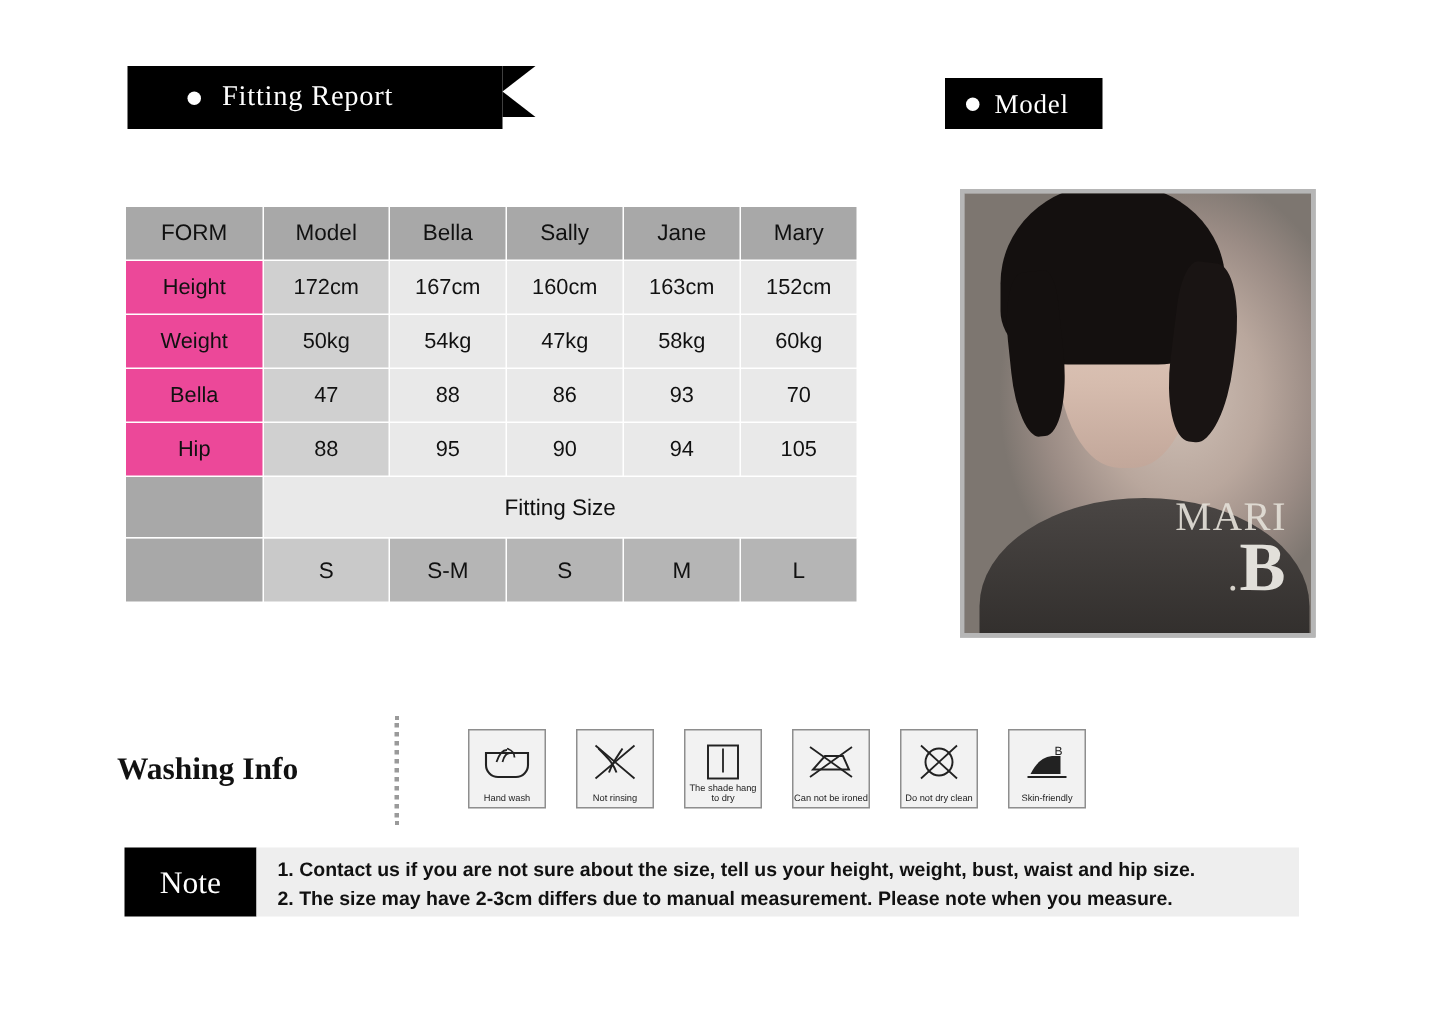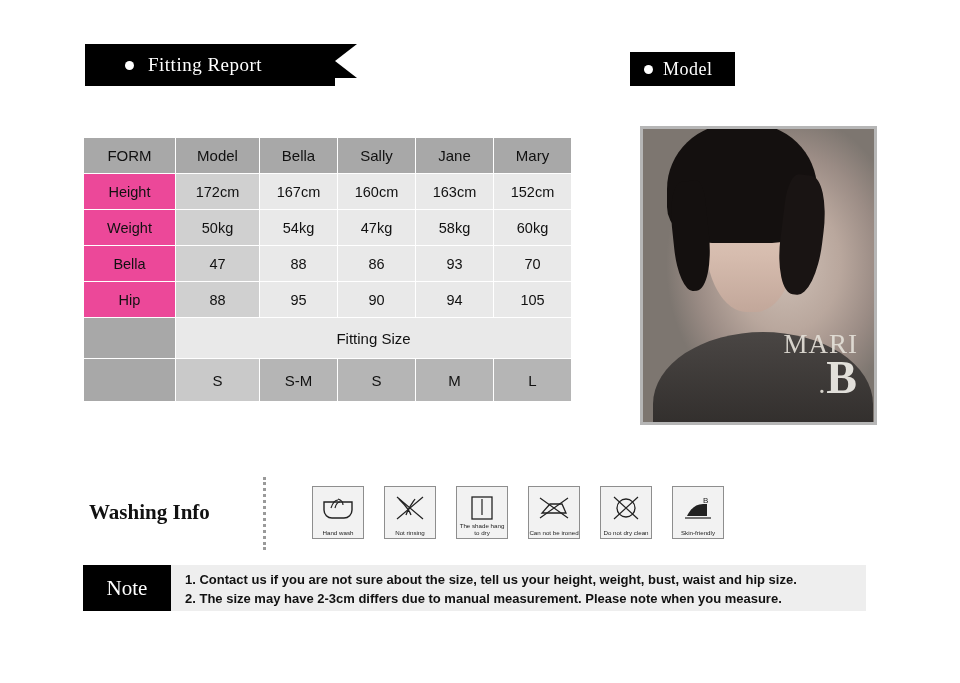--- a/index.html
+++ b/index.html
@@ -195,21 +195,21 @@
     color: #ffffff;
     font-size: 11.5px;
     line-height: 17px;
     text-shadow: 0 1px 2px rgba(0,0,0,.55);
     font-family: "Liberation Sans", sans-serif;
   }
 
   
   #washing-title {
     position: absolute;
-    left: 89px;
+    left: 78px;
     top: 500px;
     font-family: "Liberation Serif", serif;
     font-size: 21px;
     font-weight: bold;
     color: #111;
   }
   #dotted-sep {
     position: absolute;
     left: 263px;
     top: 477px;

